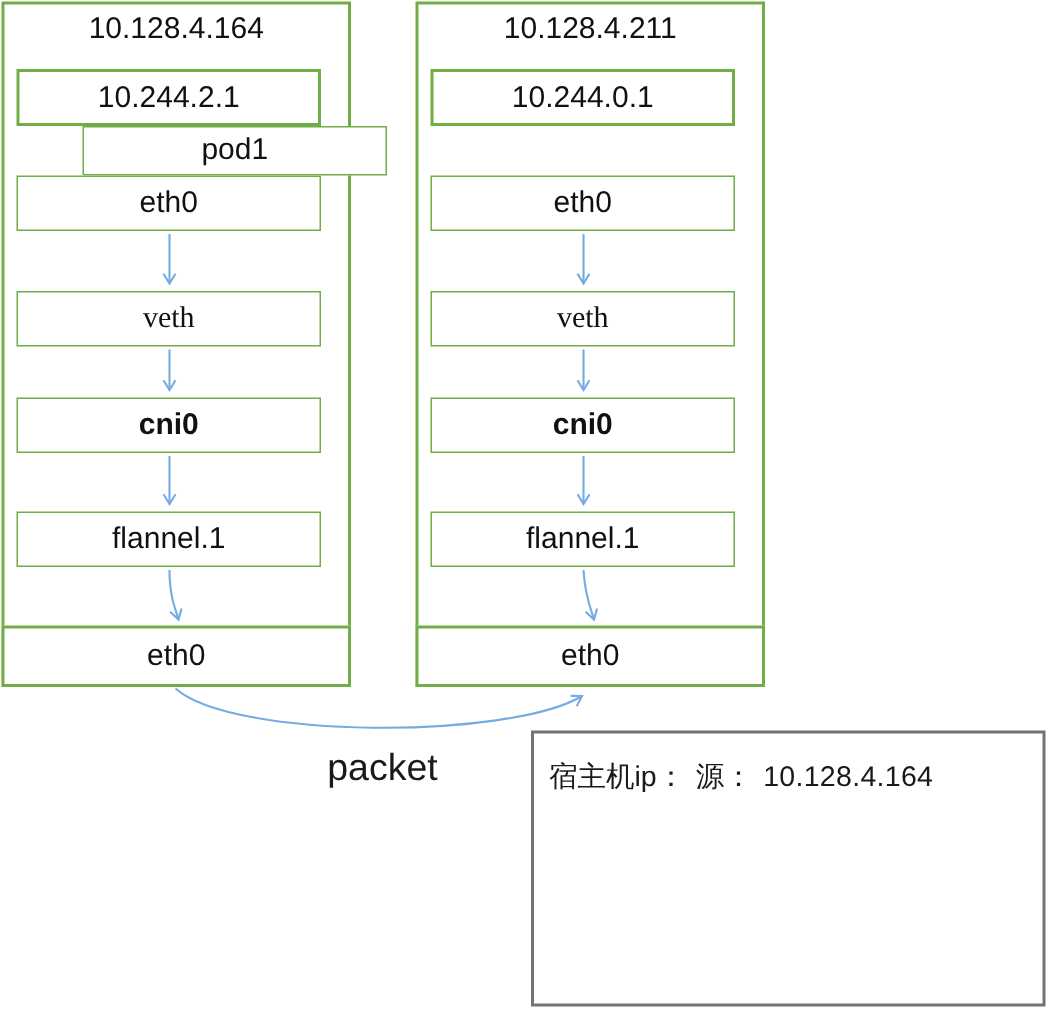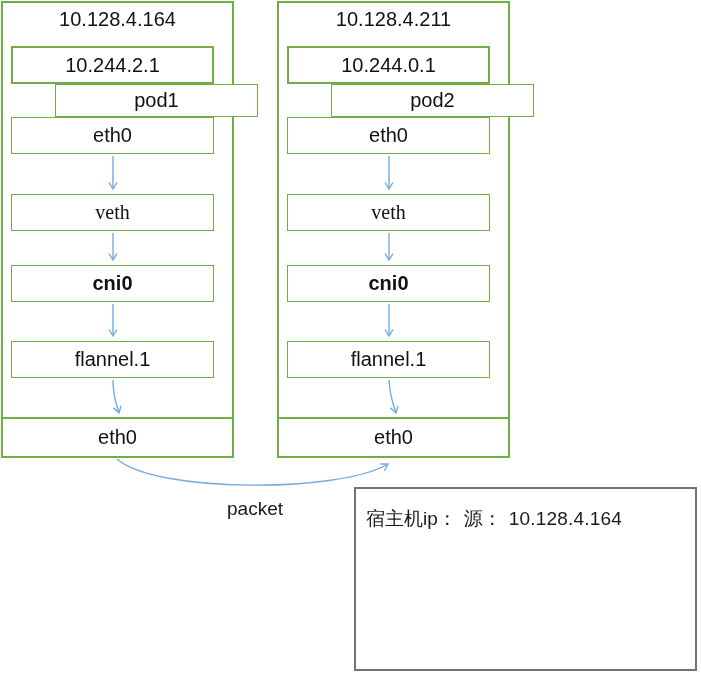--- a/index.html
+++ b/index.html
@@ -37,21 +37,21 @@
     border:2px solid #70AD47; background:#ffffff;
     display:flex; align-items:center; justify-content:center;
     font-size:20px; color:#111111;
   }
 
   #arrow-layer { position:absolute; left:0; top:0; width:701px; height:676px; pointer-events:none; }
   #arrow-layer path { fill:none; stroke:#74ABE0; stroke-width:1.4; }
 
   .packet-label {
     position:absolute; left:205px; top:498px; width:100px;
-    text-align:center; font-size:19px; color:#1a1a1a;
+    text-align:center; font-size:25px; color:#1a1a1a;
   }
 
   .info-box {
     position:absolute; left:354px; top:487px; width:343px; height:184px;
     border:2px solid #737373; background:#ffffff;
   }
   .info-section { padding:16px 6px 0 10px; height:93px; }
   .info-section.second { border-top:2px solid #70AD47; height:87px; }
   .irow { line-height:28px; font-size:19px; white-space:nowrap; }
   .irow span { margin-right:7px; }
@@ -70,21 +70,20 @@
     <div class="nbox pod-eth">eth0</div>
     <div class="nbox veth">veth</div>
     <div class="nbox cni0">cni0</div>
     <div class="nbox flannel">flannel.1</div>
     <div class="host-eth">eth0</div>
   </div>
 
   <div class="host host-right">
     <div class="host-title">10.128.4.211</div>
     <div class="nbox pod-ip">10.244.0.1</div>
-    <div class="nbox pod-name">pod2</div>
     <div class="nbox pod-eth">eth0</div>
     <div class="nbox veth">veth</div>
     <div class="nbox cni0">cni0</div>
     <div class="nbox flannel">flannel.1</div>
     <div class="host-eth">eth0</div>
   </div>
 
   <svg id="arrow-layer" width="701" height="676" viewBox="0 0 701 676" xmlns="http://www.w3.org/2000/svg">
     <defs>
       <marker id="ah" viewBox="-8 -6 16 12" markerWidth="16" markerHeight="12" markerUnits="userSpaceOnUse" refX="0" refY="0" orient="auto">

